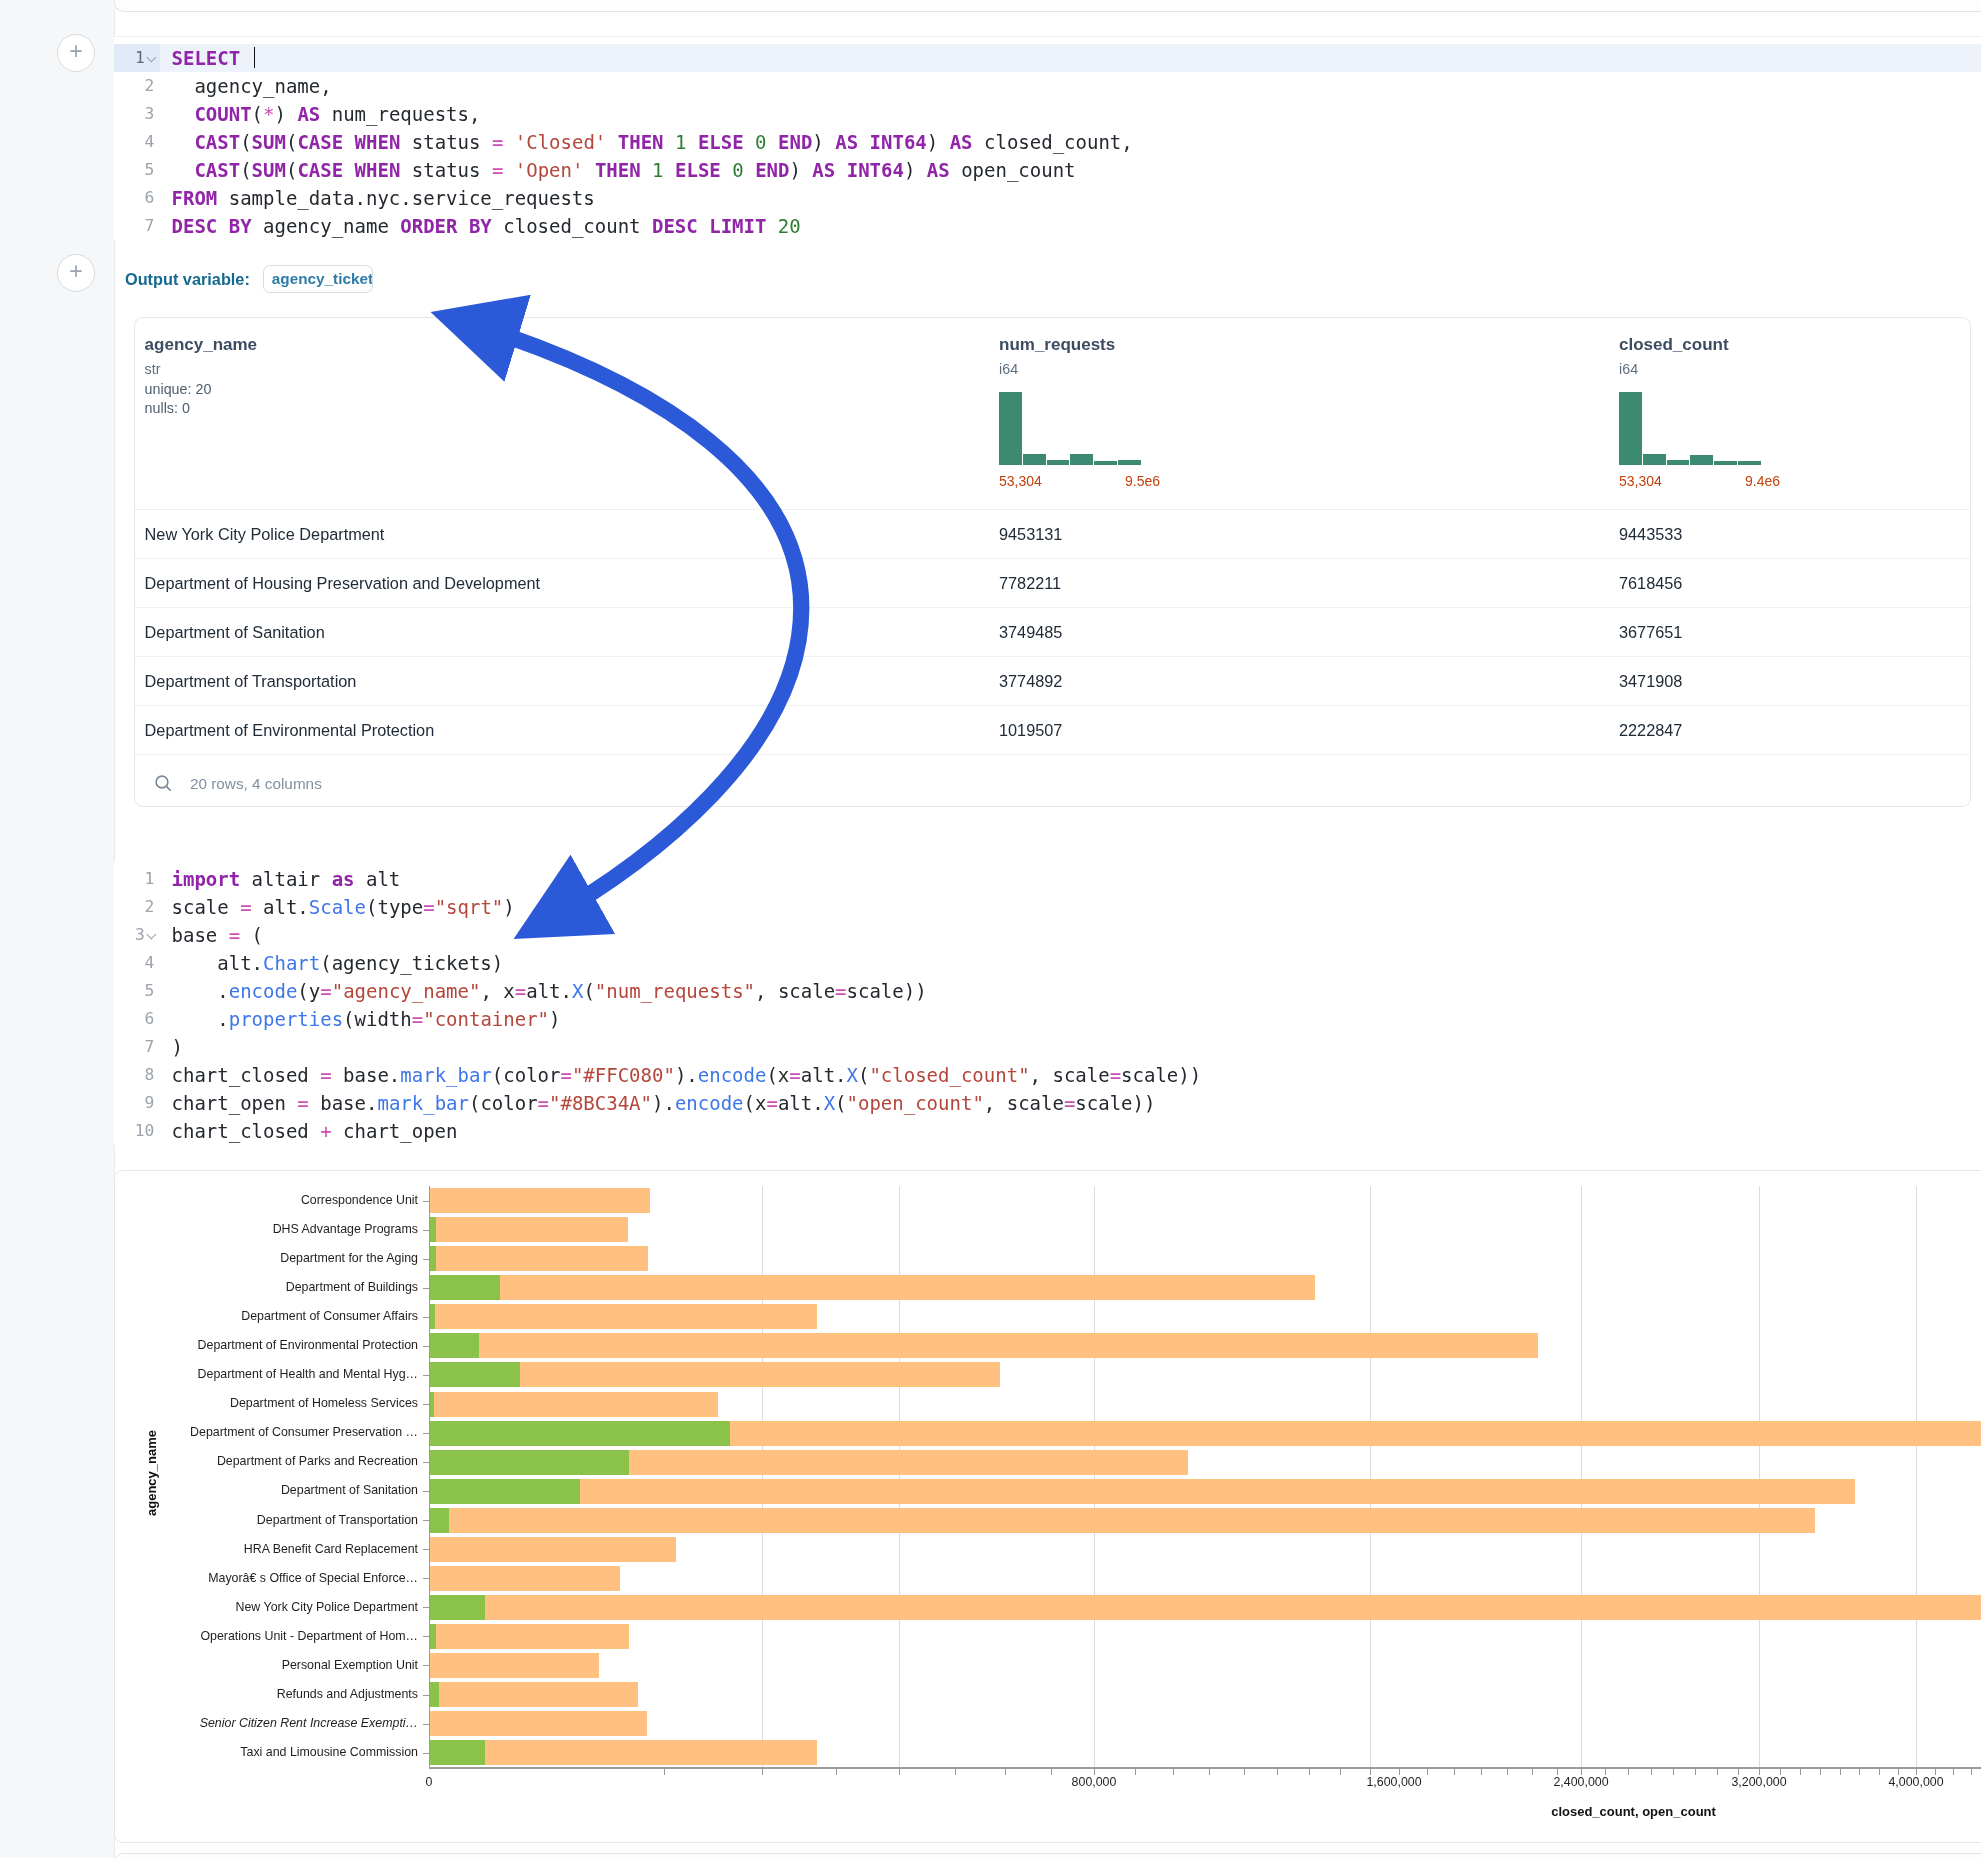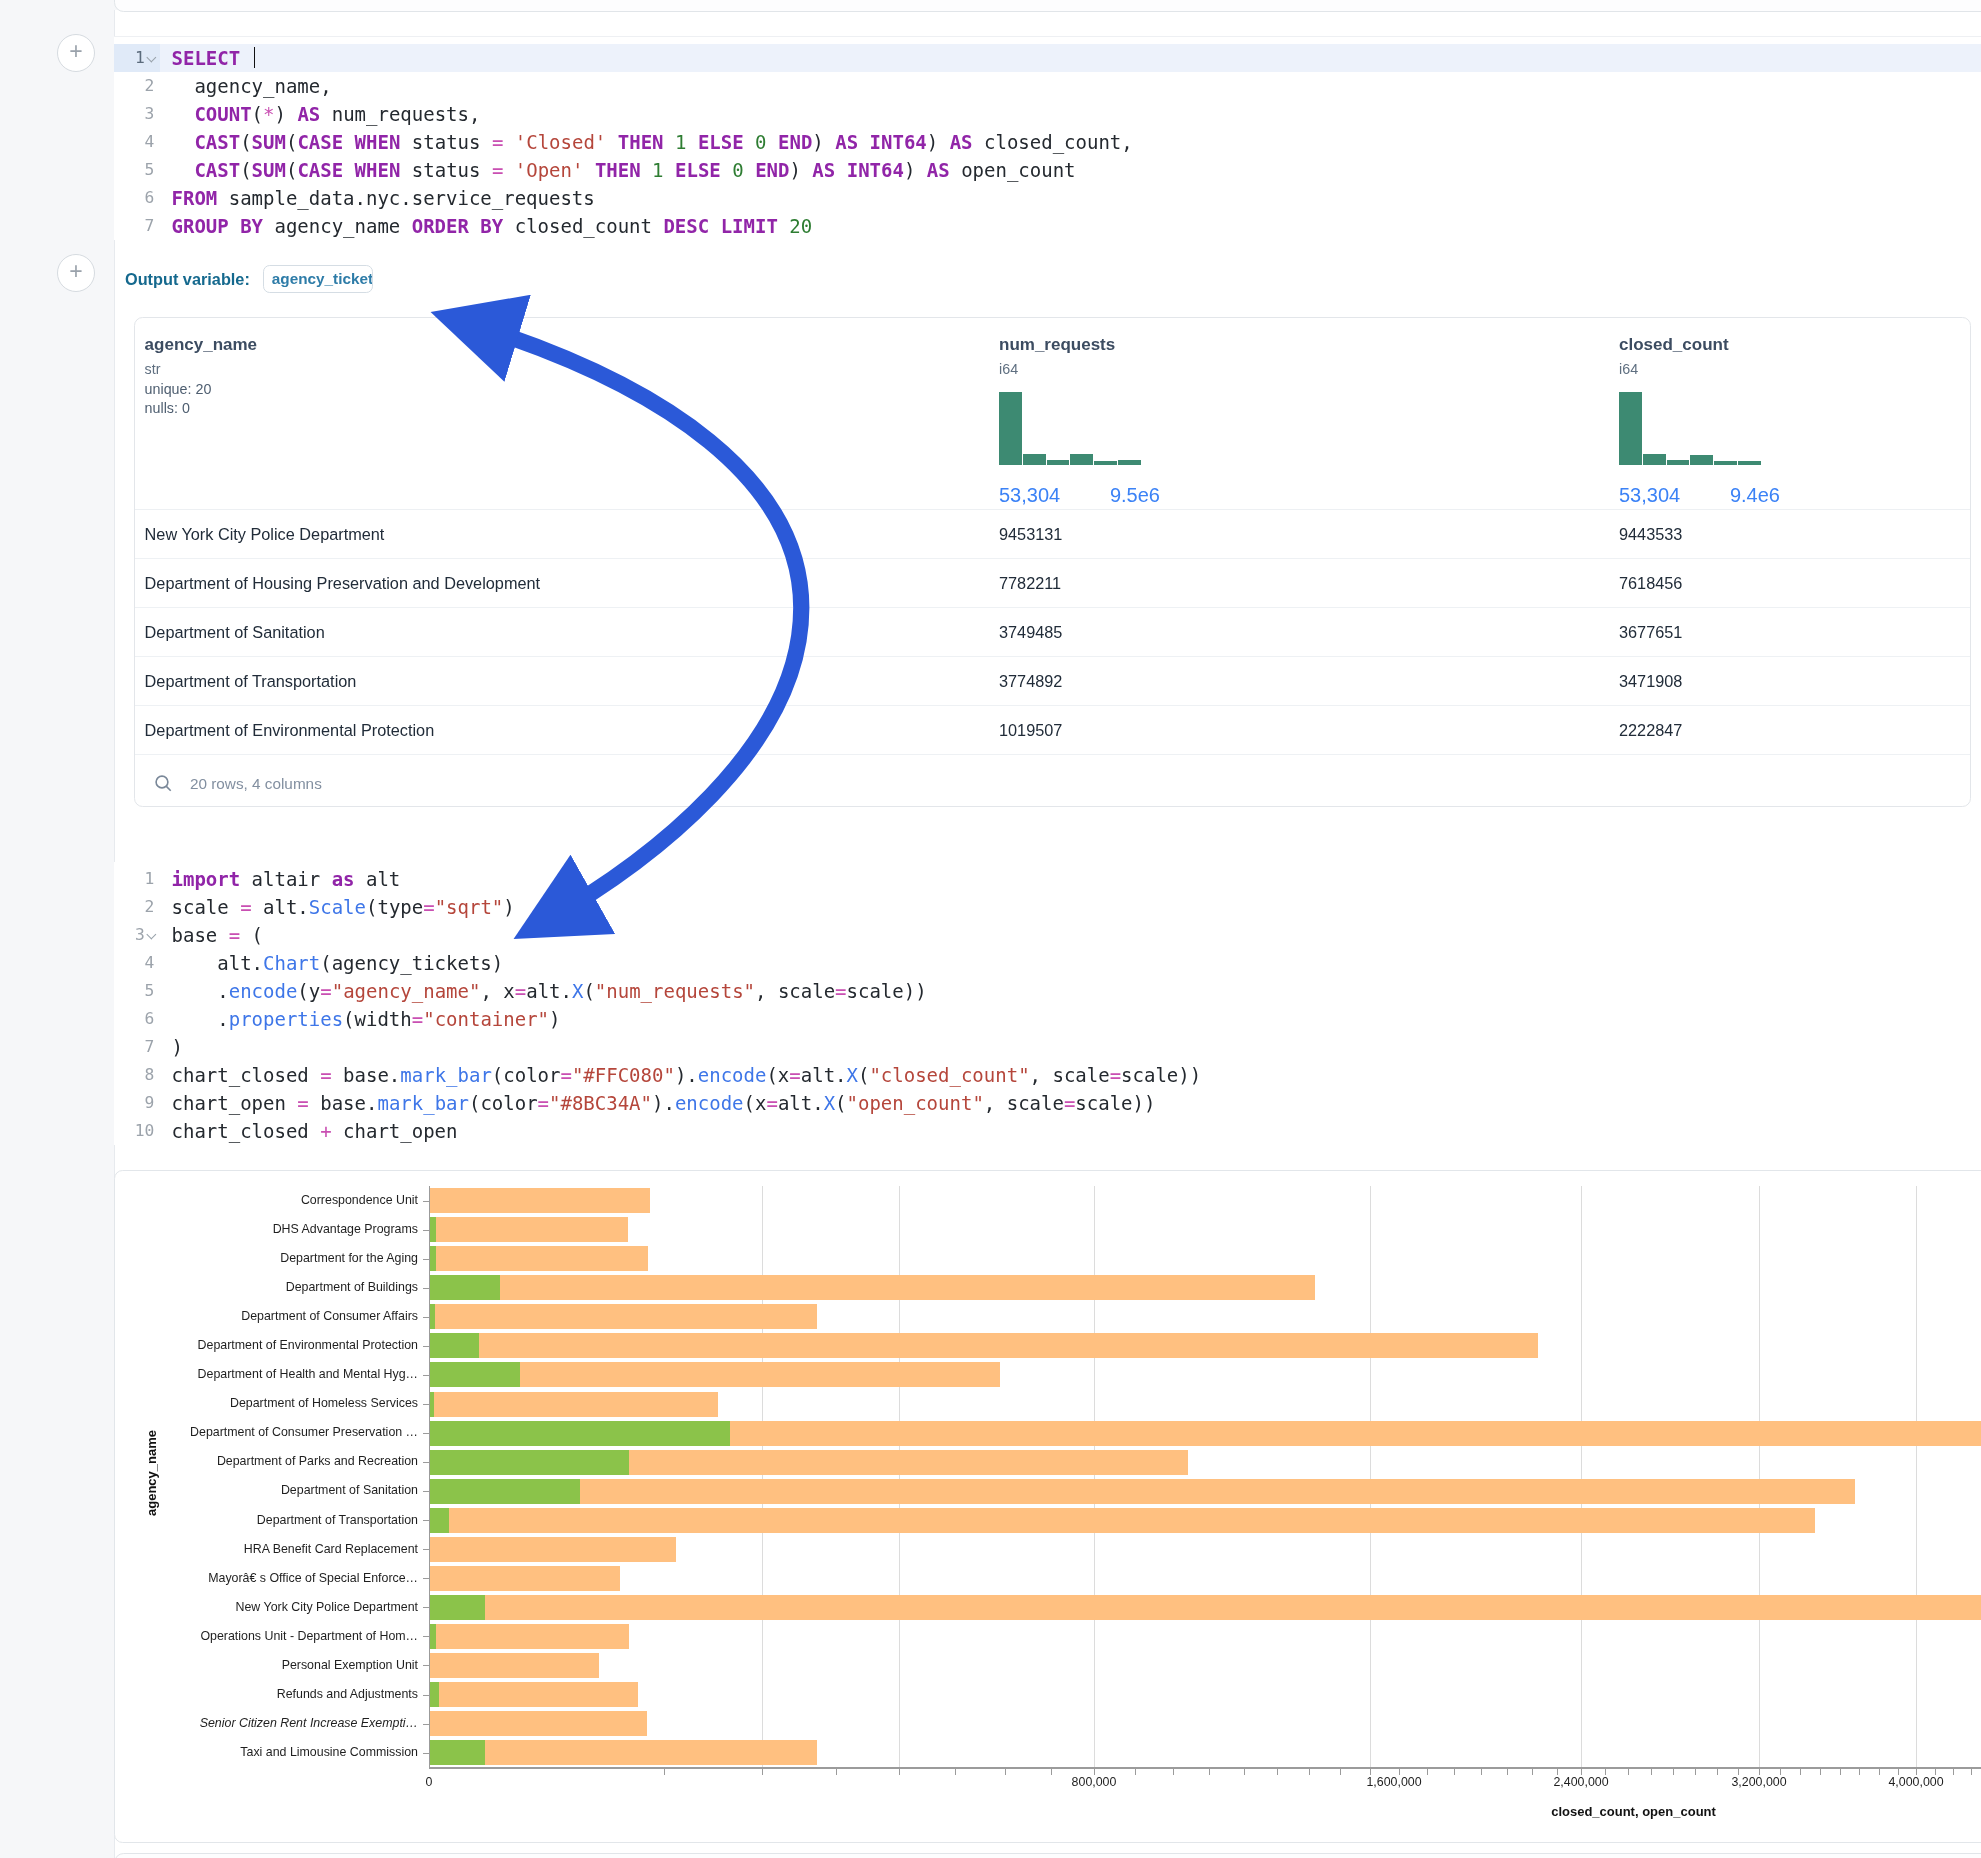--- a/index.html
+++ b/index.html
@@ -48,21 +48,21 @@
   .table-card{position:absolute;left:134px;top:317px;width:1837px;height:490px;background:#fff;
     border:1px solid #e3e6ea;border-radius:8.6px;box-sizing:border-box;overflow:hidden;}
   .thead{position:relative;height:191px;border-bottom:1px solid #edf0f3;}
   .tcol{position:absolute;top:17px;}
   .tcol-name{font-size:17px;font-weight:bold;color:#3c4c61;}
   .tcol-type{font-size:14.3px;color:#5f6f80;margin-top:5.7px;}
   .tcol-meta{font-size:14.3px;color:#4e5e70;margin-top:4.8px;}
   .tcol-meta div{margin-top:2.9px;}
   .hist{display:flex;align-items:flex-end;height:73px;width:143px;margin-top:15.3px;}
   .hist .hbar{width:23px;margin-right:1px;background:#3d8a72;}
-  .hist-labels{display:flex;justify-content:space-between;width:161px;font-size:20px;color:#3b82f6;margin-top:19px;}
+  .hist-labels{display:flex;justify-content:space-between;width:161px;font-size:14px;color:#c2410c;margin-top:8px;}
   .trow{position:relative;height:48px;border-bottom:1px solid #eef1f4;}
   .tcell{position:absolute;top:0;height:48px;line-height:48px;font-size:16.3px;color:#212c39;white-space:nowrap;}
   .tfoot{position:relative;height:57px;display:flex;align-items:center;padding-left:19px;color:#828fa0;font-size:15.3px;}
   .tfoot .ftxt{margin-left:17px;}
 
   
   .chart-card{position:absolute;left:114px;top:1170px;width:2723px;height:673px;background:#fff;
     border:1px solid #e2e6ea;border-radius:8.6px;box-sizing:border-box;overflow:hidden;}
   .chart-plot{position:absolute;left:314px;top:15.3px;width:2409px;height:581px;}
   .grid{position:absolute;top:0;width:1px;height:581px;background:#dcdcdc;}
@@ -91,21 +91,21 @@
 <div class="plus-btn plus-1">+</div>
 <div class="plus-btn plus-2">+</div>
 
 <div class="code-cell sql-cell" id="sql-cell">
     <div class="code-line active"><span class="gut">1<span class="caret"></span></span><span class="codetxt"><span class="tok-kw">SELECT</span><span class="tok-pl"> </span><span class="cursor"></span></span></div>
     <div class="code-line"><span class="gut">2</span><span class="codetxt"><span class="tok-pl">  agency_name,</span></span></div>
     <div class="code-line"><span class="gut">3</span><span class="codetxt"><span class="tok-pl">  </span><span class="tok-kw">COUNT</span><span class="tok-pl">(</span><span class="tok-op">*</span><span class="tok-pl">) </span><span class="tok-kw">AS</span><span class="tok-pl"> num_requests,</span></span></div>
     <div class="code-line"><span class="gut">4</span><span class="codetxt"><span class="tok-pl">  </span><span class="tok-kw">CAST</span><span class="tok-pl">(</span><span class="tok-kw">SUM</span><span class="tok-pl">(</span><span class="tok-kw">CASE</span><span class="tok-pl"> </span><span class="tok-kw">WHEN</span><span class="tok-pl"> status </span><span class="tok-op">=</span><span class="tok-pl"> </span><span class="tok-str">'Closed'</span><span class="tok-pl"> </span><span class="tok-kw">THEN</span><span class="tok-pl"> </span><span class="tok-num">1</span><span class="tok-pl"> </span><span class="tok-kw">ELSE</span><span class="tok-pl"> </span><span class="tok-num">0</span><span class="tok-pl"> </span><span class="tok-kw">END</span><span class="tok-pl">) </span><span class="tok-kw">AS</span><span class="tok-pl"> </span><span class="tok-kw">INT64</span><span class="tok-pl">) </span><span class="tok-kw">AS</span><span class="tok-pl"> closed_count,</span></span></div>
     <div class="code-line"><span class="gut">5</span><span class="codetxt"><span class="tok-pl">  </span><span class="tok-kw">CAST</span><span class="tok-pl">(</span><span class="tok-kw">SUM</span><span class="tok-pl">(</span><span class="tok-kw">CASE</span><span class="tok-pl"> </span><span class="tok-kw">WHEN</span><span class="tok-pl"> status </span><span class="tok-op">=</span><span class="tok-pl"> </span><span class="tok-str">'Open'</span><span class="tok-pl"> </span><span class="tok-kw">THEN</span><span class="tok-pl"> </span><span class="tok-num">1</span><span class="tok-pl"> </span><span class="tok-kw">ELSE</span><span class="tok-pl"> </span><span class="tok-num">0</span><span class="tok-pl"> </span><span class="tok-kw">END</span><span class="tok-pl">) </span><span class="tok-kw">AS</span><span class="tok-pl"> </span><span class="tok-kw">INT64</span><span class="tok-pl">) </span><span class="tok-kw">AS</span><span class="tok-pl"> open_count</span></span></div>
     <div class="code-line"><span class="gut">6</span><span class="codetxt"><span class="tok-kw">FROM</span><span class="tok-pl"> sample_data.nyc.service_requests</span></span></div>
-    <div class="code-line"><span class="gut">7</span><span class="codetxt"><span class="tok-kw">GROUP BY</span><span class="tok-pl"> agency_name </span><span class="tok-kw">ORDER BY</span><span class="tok-pl"> closed_count </span><span class="tok-kw">DESC</span><span class="tok-pl"> </span><span class="tok-kw">LIMIT</span><span class="tok-pl"> </span><span class="tok-num">20</span></span></div>
+    <div class="code-line"><span class="gut">7</span><span class="codetxt"><span class="tok-kw">DESC BY</span><span class="tok-pl"> agency_name </span><span class="tok-kw">ORDER BY</span><span class="tok-pl"> closed_count </span><span class="tok-kw">DESC</span><span class="tok-pl"> </span><span class="tok-kw">LIMIT</span><span class="tok-pl"> </span><span class="tok-num">20</span></span></div>
   </div>
 
 <div class="outvar-row">
   <span class="outvar-label">Output variable:</span>
   <span class="outvar-pill">agency_tickets</span>
 </div>
 
 <div class="table-card">
   <div class="thead" id="thead">
       <div class="tcol" style="left: 9.6px;">

